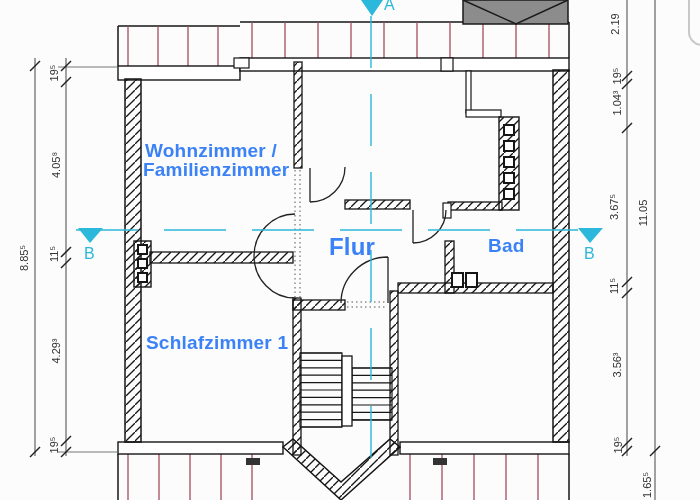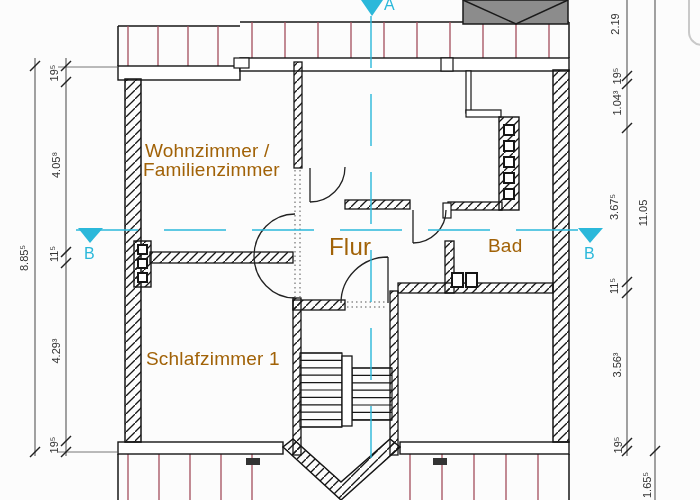--- a/index.html
+++ b/index.html
@@ -1,19 +1,19 @@
 <!DOCTYPE html>
 <html><head>
 <meta charset="utf-8">
 <style>
   html,body{margin:0;padding:0;background:#fcfcfc;}
   #stage{position:relative;width:700px;height:500px;overflow:hidden;background:#fcfcfc;
          font-family:"Liberation Sans","DejaVu Sans",sans-serif;}
   #plan-svg{position:absolute;left:0;top:0;}
-  .room-label{position:absolute;color:#a16207;font-size:19px;letter-spacing:.2px;white-space:nowrap;}
+  .room-label{position:absolute;color:#3b82f6;font-size:19px;letter-spacing:.2px;white-space:nowrap;font-weight:bold;}
   .dim-label{position:absolute;width:70px;height:16px;line-height:16px;text-align:center;
              color:#333;font-size:11px;white-space:nowrap;transform:rotate(-90deg);}
   .section-label{position:absolute;color:#2bb8da;font-size:16px;white-space:nowrap;}
   #corner-card{position:absolute;left:688px;top:-10px;width:34px;height:54px;
                border-left:2px solid #c9c9c9;border-bottom:2px solid #c9c9c9;
                border-bottom-left-radius:14px;}
 </style>
 </head>
 <body>
 
@@ -202,21 +202,21 @@
       <line x1="76" y1="230" x2="604" y2="230" stroke="#2bb8da" stroke-width="1.4" stroke-dasharray="62,26"></line>
       <polygon points="78,228 103,228 90,243" fill="#2bb8da"></polygon>
       <polygon points="578,228 603,228 590,243" fill="#2bb8da"></polygon>
     </g>
   </svg>
 
   <div class="room-label" style="left:145px;top:140px">Wohnzimmer /</div>
   <div class="room-label" style="left:143px;top:159px">Familienzimmer</div>
   <div class="room-label" style="left:329px;top:233px;font-size:24px">Flur</div>
   <div class="room-label" style="left:488px;top:235px">Bad</div>
-  <div class="room-label" style="left:146px;top:348px">Schlafzimmer 1</div>
+  <div class="room-label" style="left:146px;top:332px">Schlafzimmer 1</div>
 
   <div class="section-label" style="left:384px;top:-4px">A</div>
   <div class="section-label" style="left:84px;top:245px">B</div>
   <div class="section-label" style="left:584px;top:245px">B</div>
 
   <div class="dim-label" style="left:-11px;top:250px">8.85⁵</div>
   <div class="dim-label" style="left:19px;top:65px">19⁵</div>
   <div class="dim-label" style="left:21px;top:157px">4.05⁸</div>
   <div class="dim-label" style="left:19px;top:246px">11⁵</div>
   <div class="dim-label" style="left:21px;top:343px">4.29³</div>

